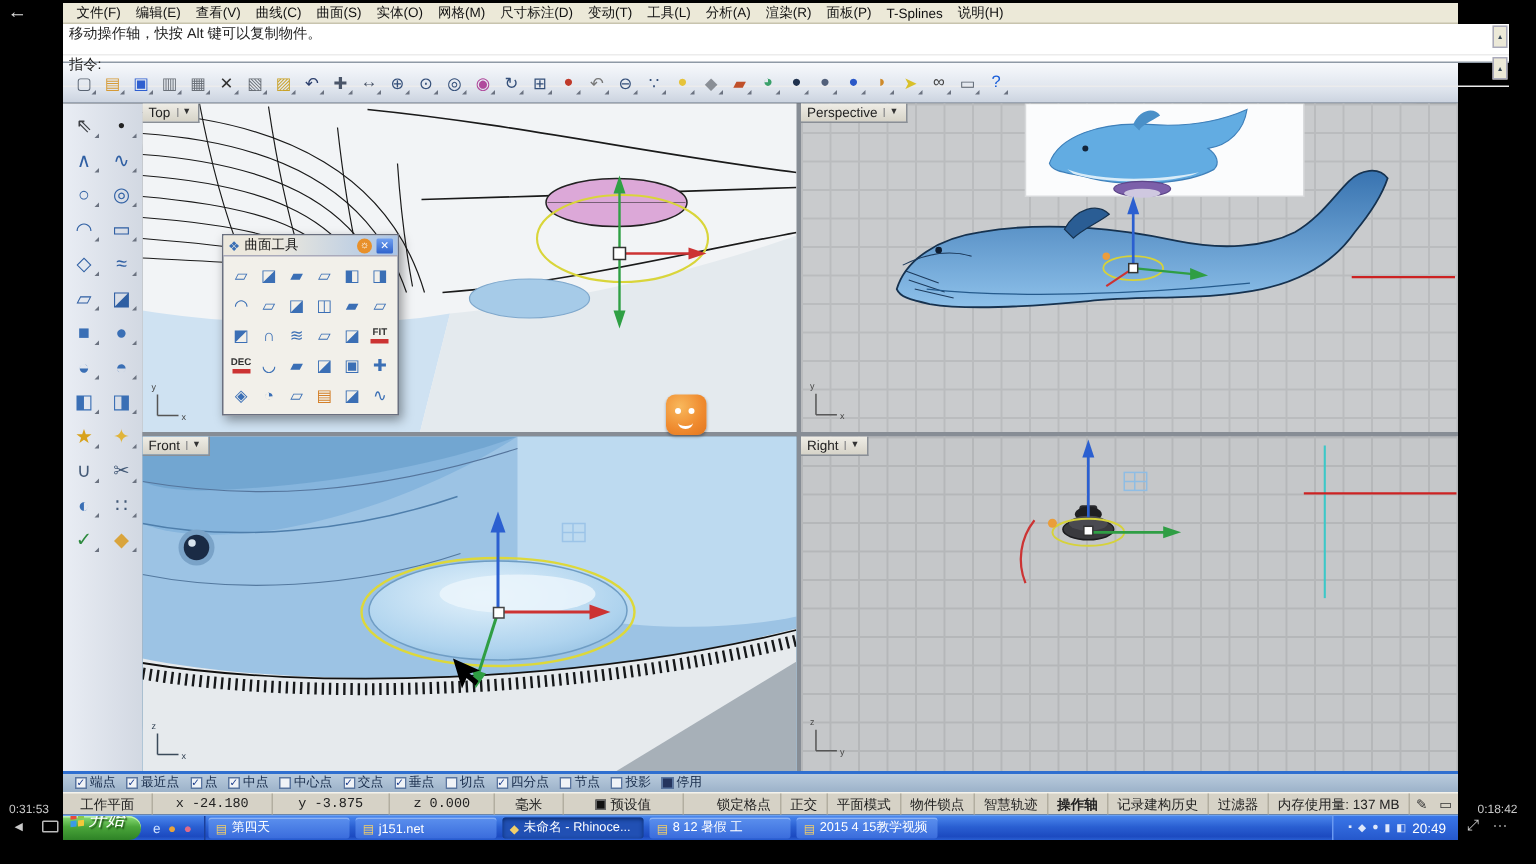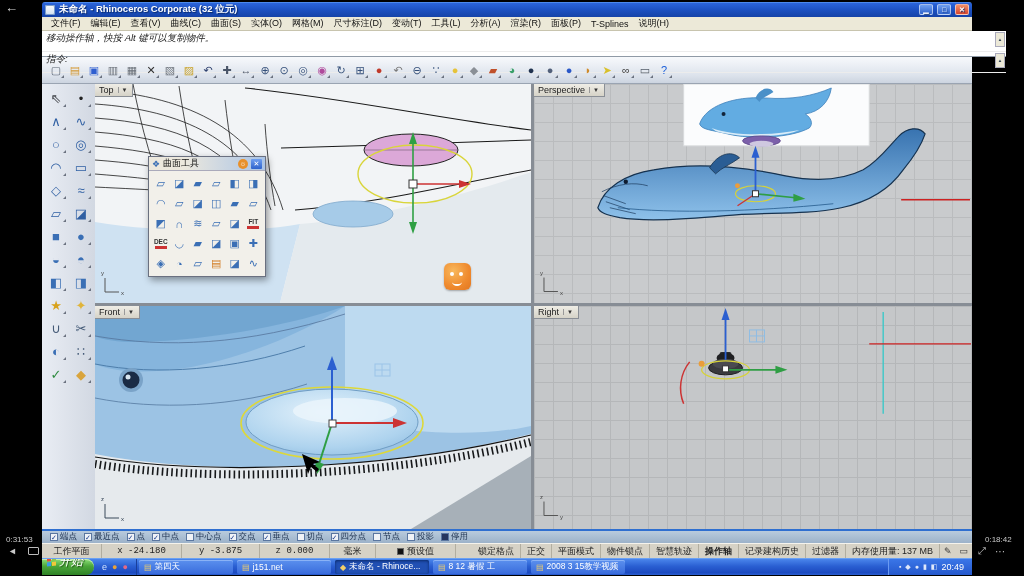--- a/index.html
+++ b/index.html
@@ -24,21 +24,21 @@
   .title-text{flex:1;white-space:nowrap;overflow:hidden;}
   .winbtn{width:14px;height:11px;display:flex;align-items:center;justify-content:center;
     font-size:7px;color:#fff;border:1px solid rgba(255,255,255,.55);border-radius:2px;
     background:linear-gradient(#6f9ff0,#2f63cc);}
   .winbtn.close{background:linear-gradient(#f0906a,#d8452c);}
 
   .menubar{height:14px;background:#ece9d8;border-bottom:1px solid #c8c4ae;display:flex;align-items:center;padding:0 4px;}
   .menu-item{font-size:9px;color:#111;padding:16px 5px;white-space:nowrap;}
 
   .cmdarea{position:relative;width:964px;height:26px;background:#fff;border-bottom:1px solid #8f9aa6;font-size:9.5px;color:#222;}
-  .cmdrow{height:21px;line-height:13px;padding:0 0 0 4px;border-bottom:1px solid #ececec;white-space:nowrap;overflow:hidden;position:relative;font-style:italic;}
+  .cmdrow{height:21px;line-height:13px;padding:0 0 0 4px;border-bottom:1px solid #ececec;white-space:nowrap;overflow:hidden;position:relative;}
   .spin{position:absolute;right:1px;top:1px;width:10px;height:11px;display:flex;flex-direction:column;}
   .spin span{flex:1;display:flex;align-items:center;justify-content:center;font-size:4.5px;color:#345;
     background:#ece9d8;border:1px solid #aab;}
 
   .toolbar{height:27px;display:flex;align-items:center;gap:1px;padding:0 5px;
     background:linear-gradient(#f7f9fc,#dde3ec 70%,#ccd4e0);border-bottom:1px solid #9aa4b2;}
   .tbico{width:18px;height:18px;display:flex;align-items:center;justify-content:center;font-size:11px;position:relative;}
   .tbico::after{content:'';position:absolute;right:1px;bottom:1px;border-left:3px solid transparent;border-bottom:3px solid #6b7280;}
 
   .main{display:flex;height:445px;background:#878d95;}
@@ -125,27 +125,20 @@
     <span class="v-panel-box"></span>
   </div>
   <span class="v-time-r">0:18:42</span>
   <div class="v-ctrl-r">
     <span>⤢</span>
     <span>···</span>
   </div>
 
   <div class="app">
 
-    <div class="titlebar">
-      <span class="app-ico"></span>
-      <span class="title-text">未命名 - Rhinoceros Corporate (32 位元)</span>
-      <span class="winbtn">▁</span>
-      <span class="winbtn">□</span>
-      <span class="winbtn close">✕</span>
-    </div>
 
     <div class="menubar">
 
     <span class="menu-item">文件(F)</span>
         <span class="menu-item">编辑(E)</span>
         <span class="menu-item">查看(V)</span>
         <span class="menu-item">曲线(C)</span>
         <span class="menu-item">曲面(S)</span>
         <span class="menu-item">实体(O)</span>
         <span class="menu-item">网格(M)</span>
@@ -567,21 +560,21 @@
             <span>未命名 - Rhinoce...</span>
           </span>
 
           <span class="task-btn">
             <span class="task-ico">▤</span>
             <span>8 12 暑假 工</span>
           </span>
 
           <span class="task-btn">
             <span class="task-ico">▤</span>
-            <span>2008 3 15教学视频</span>
+            <span>2015 4 15教学视频</span>
           </span>
         </span>
       <span class="tray">
         <span style="display:flex;gap:4px;">
 
         <span class="tray-ico">▪</span>
             <span class="tray-ico">◆</span>
             <span class="tray-ico">●</span>
             <span class="tray-ico">▮</span>
             <span class="tray-ico">◧</span>

